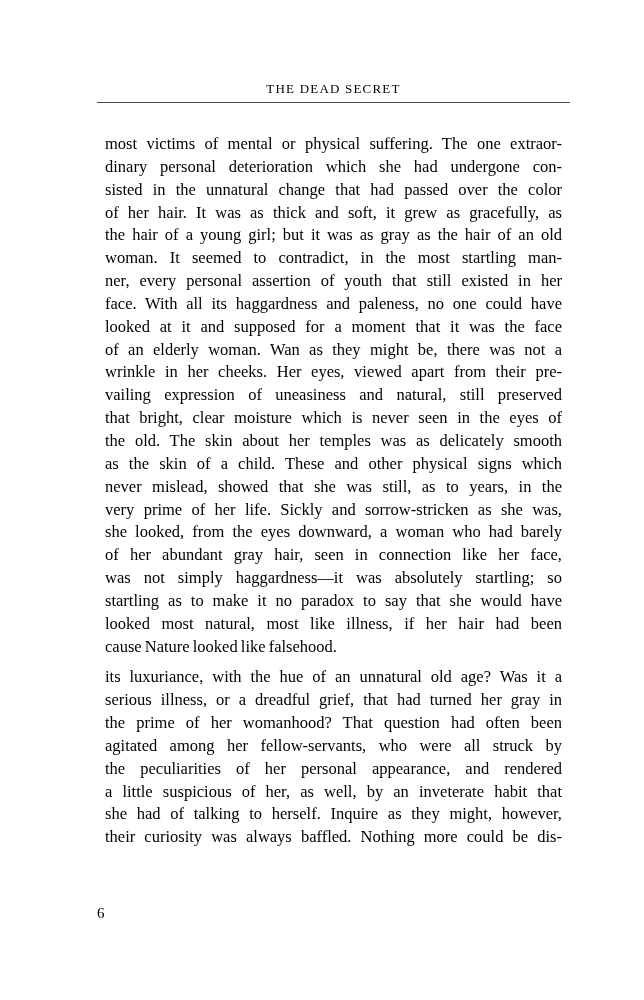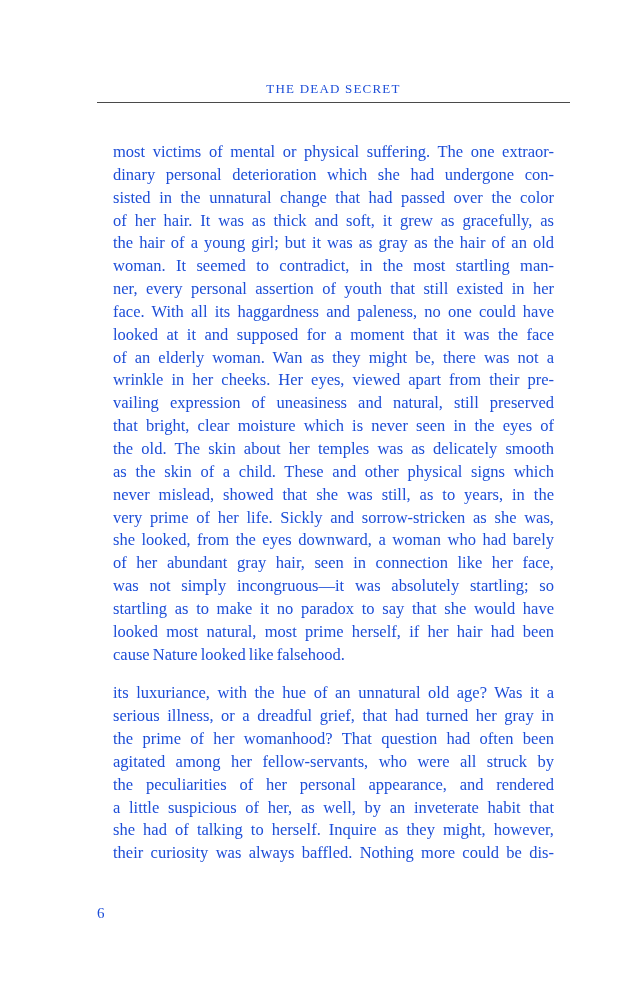--- a/index.html
+++ b/index.html
@@ -42,21 +42,21 @@
   }
   .body-text {
     position: absolute;
     top: 125px;
     left: 0;
     width: 100%;
     font-size: 16.5px;
     line-height: 22.85px;
   }
   .paragraph {
-    margin: 16px;
+    margin: 8px;
   }
   .line {
     text-align: justify;
     text-align-last: justify;
     text-justify: inter-word;
     word-spacing: -1px;
     white-space: normal;
   }
   .line.flush-left {
     text-align-last: left;
@@ -67,21 +67,21 @@
   .page-number {
     position: absolute;
     top: 905px;
     left: 0;
     font-size: 15px;
   }
 </style>
 </head>
 <body>
 
-<div class="book-page" style="color: #1d4ed8; background: rgb(255, 255, 255);">
+<div class="book-page" style="color: #000000; background: rgb(255, 255, 255);">
   <div class="content">
     <div class="running-header">THE DEAD SECRET</div>
     <div class="header-rule" style="border-top-color: rgb(74, 74, 74);"></div>
     <div class="body-text">
         <div class="paragraph">
           <div class="line">most victims of mental or physical suffering. The one extraor-</div>
           <div class="line">dinary personal deterioration which she had undergone con-</div>
           <div class="line">sisted in the unnatural change that had passed over the color</div>
           <div class="line">of her hair. It was as thick and soft, it grew as gracefully, as</div>
           <div class="line">the hair of a young girl; but it was as gray as the hair of an old</div>
@@ -92,23 +92,23 @@
           <div class="line">of an elderly woman. Wan as they might be, there was not a</div>
           <div class="line">wrinkle in her cheeks. Her eyes, viewed apart from their pre-</div>
           <div class="line">vailing expression of uneasiness and natural, still preserved</div>
           <div class="line">that bright, clear moisture which is never seen in the eyes of</div>
           <div class="line">the old. The skin about her temples was as delicately smooth</div>
           <div class="line">as the skin of a child. These and other physical signs which</div>
           <div class="line">never mislead, showed that she was still, as to years, in the</div>
           <div class="line">very prime of her life. Sickly and sorrow-stricken as she was,</div>
           <div class="line">she looked, from the eyes downward, a woman who had barely</div>
           <div class="line">of her abundant gray hair, seen in connection like her face,</div>
-          <div class="line">was not simply incongruous—it was absolutely startling; so</div>
+          <div class="line">was not simply haggardness—it was absolutely startling; so</div>
           <div class="line">startling as to make it no paradox to say that she would have</div>
-          <div class="line">looked most natural, most prime herself, if her hair had been</div>
+          <div class="line">looked most natural, most like illness, if her hair had been</div>
           <div class="line flush-left">cause Nature looked like falsehood.</div>
         </div>
         <div class="paragraph">
           <div class="line">its luxuriance, with the hue of an unnatural old age? Was it a</div>
           <div class="line">serious illness, or a dreadful grief, that had turned her gray in</div>
           <div class="line">the prime of her womanhood? That question had often been</div>
           <div class="line">agitated among her fellow-servants, who were all struck by</div>
           <div class="line">the peculiarities of her personal appearance, and rendered</div>
           <div class="line">a little suspicious of her, as well, by an inveterate habit that</div>
           <div class="line">she had of talking to herself. Inquire as they might, however,</div>

